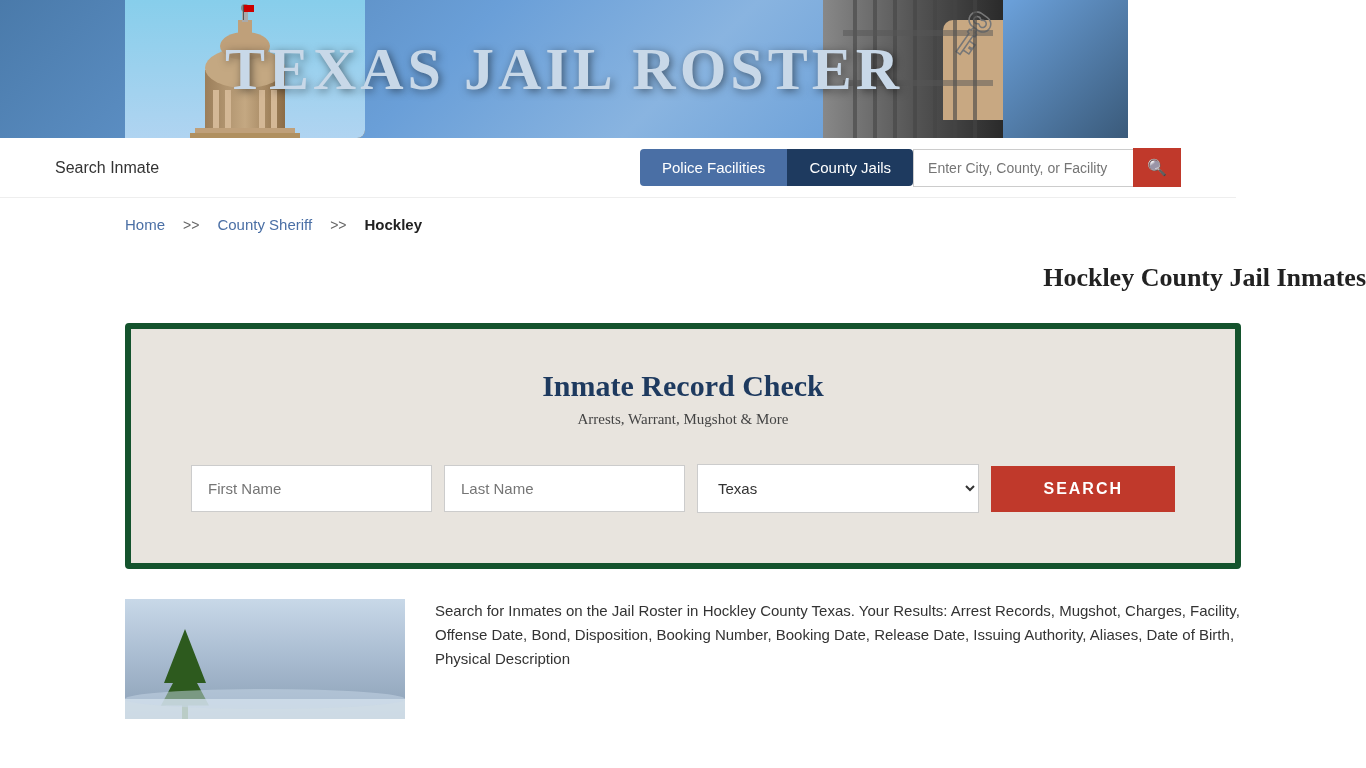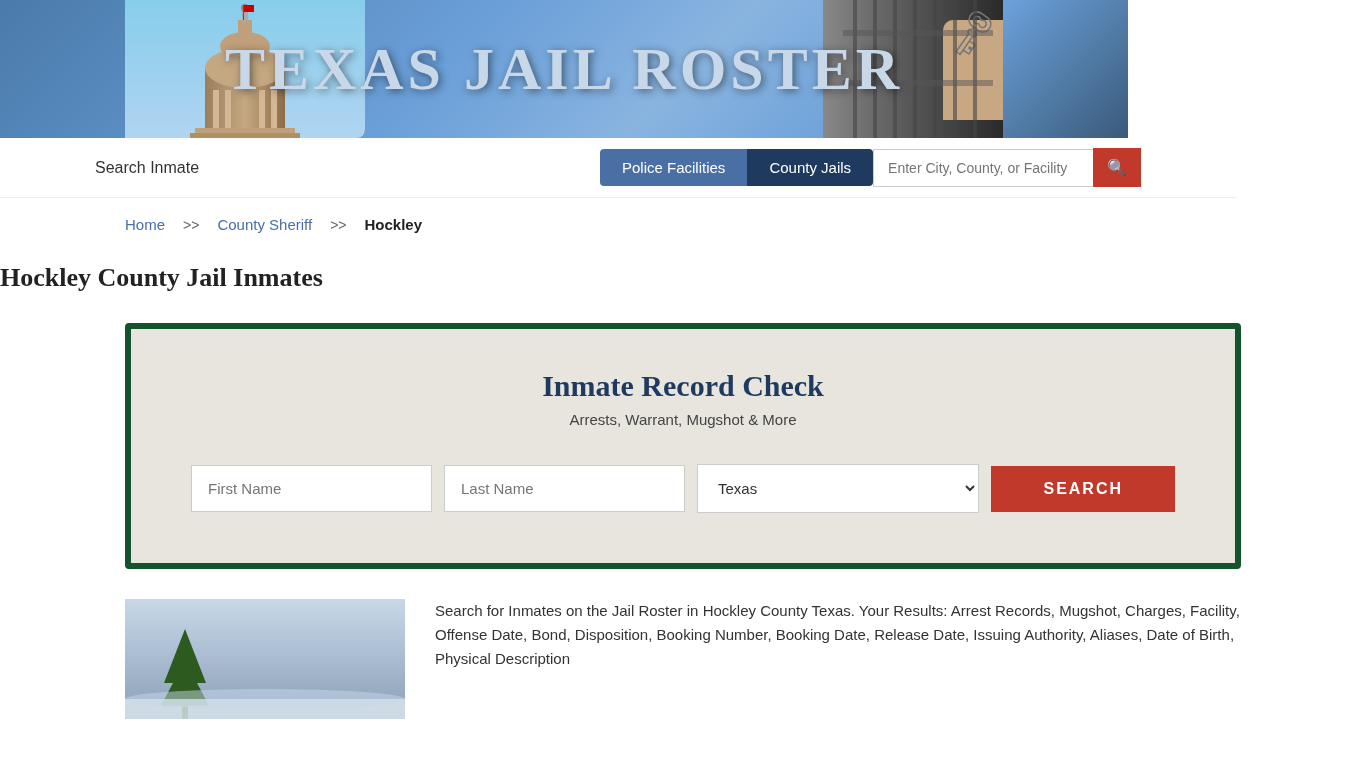--- a/index.html
+++ b/index.html
@@ -43,21 +43,21 @@
       letter-spacing: 4px;
       text-shadow: 2px 2px 8px rgba(0,0,0,0.5);
       text-transform: uppercase;
       z-index: 2;
       position: relative;
     }
 
     
     .nav-bar {
       width: 1236px;
-      padding: 10px 95px;
+      padding: 10px 55px;
       display: flex;
       align-items: center;
       justify-content: space-between;
       background: #fff;
       border-bottom: 1px solid #eee;
     }
     .nav-left {
       font-size: 16px;
       color: #333;
       font-family: Arial, sans-serif;
@@ -125,21 +125,21 @@
       color: #666;
       font-size: 14px;
     }
     .breadcrumb-current {
       font-weight: bold;
       color: #222;
     }
 
     
     .page-title-section {
-      text-align: left;
+      text-align: right;
       padding: 20px 0 30px;
     }
     .page-title {
       font-family: Georgia, serif;
       font-size: 26px;
       font-weight: bold;
       color: #222;
     }
 
     
@@ -153,21 +153,21 @@
     }
     .record-check-title {
       font-family: Georgia, serif;
       font-size: 30px;
       font-weight: bold;
       color: #1e3a5f;
       text-align: center;
       margin-bottom: 8px;
     }
     .record-check-subtitle {
-      font-family: Liberation Sans, sans-serif;
+      font-family: Liberation Serif, serif;
       font-size: 15px;
       color: #444;
       text-align: center;
       margin-bottom: 36px;
     }
     .record-check-form {
       display: flex;
       gap: 12px;
       align-items: center;
     }

